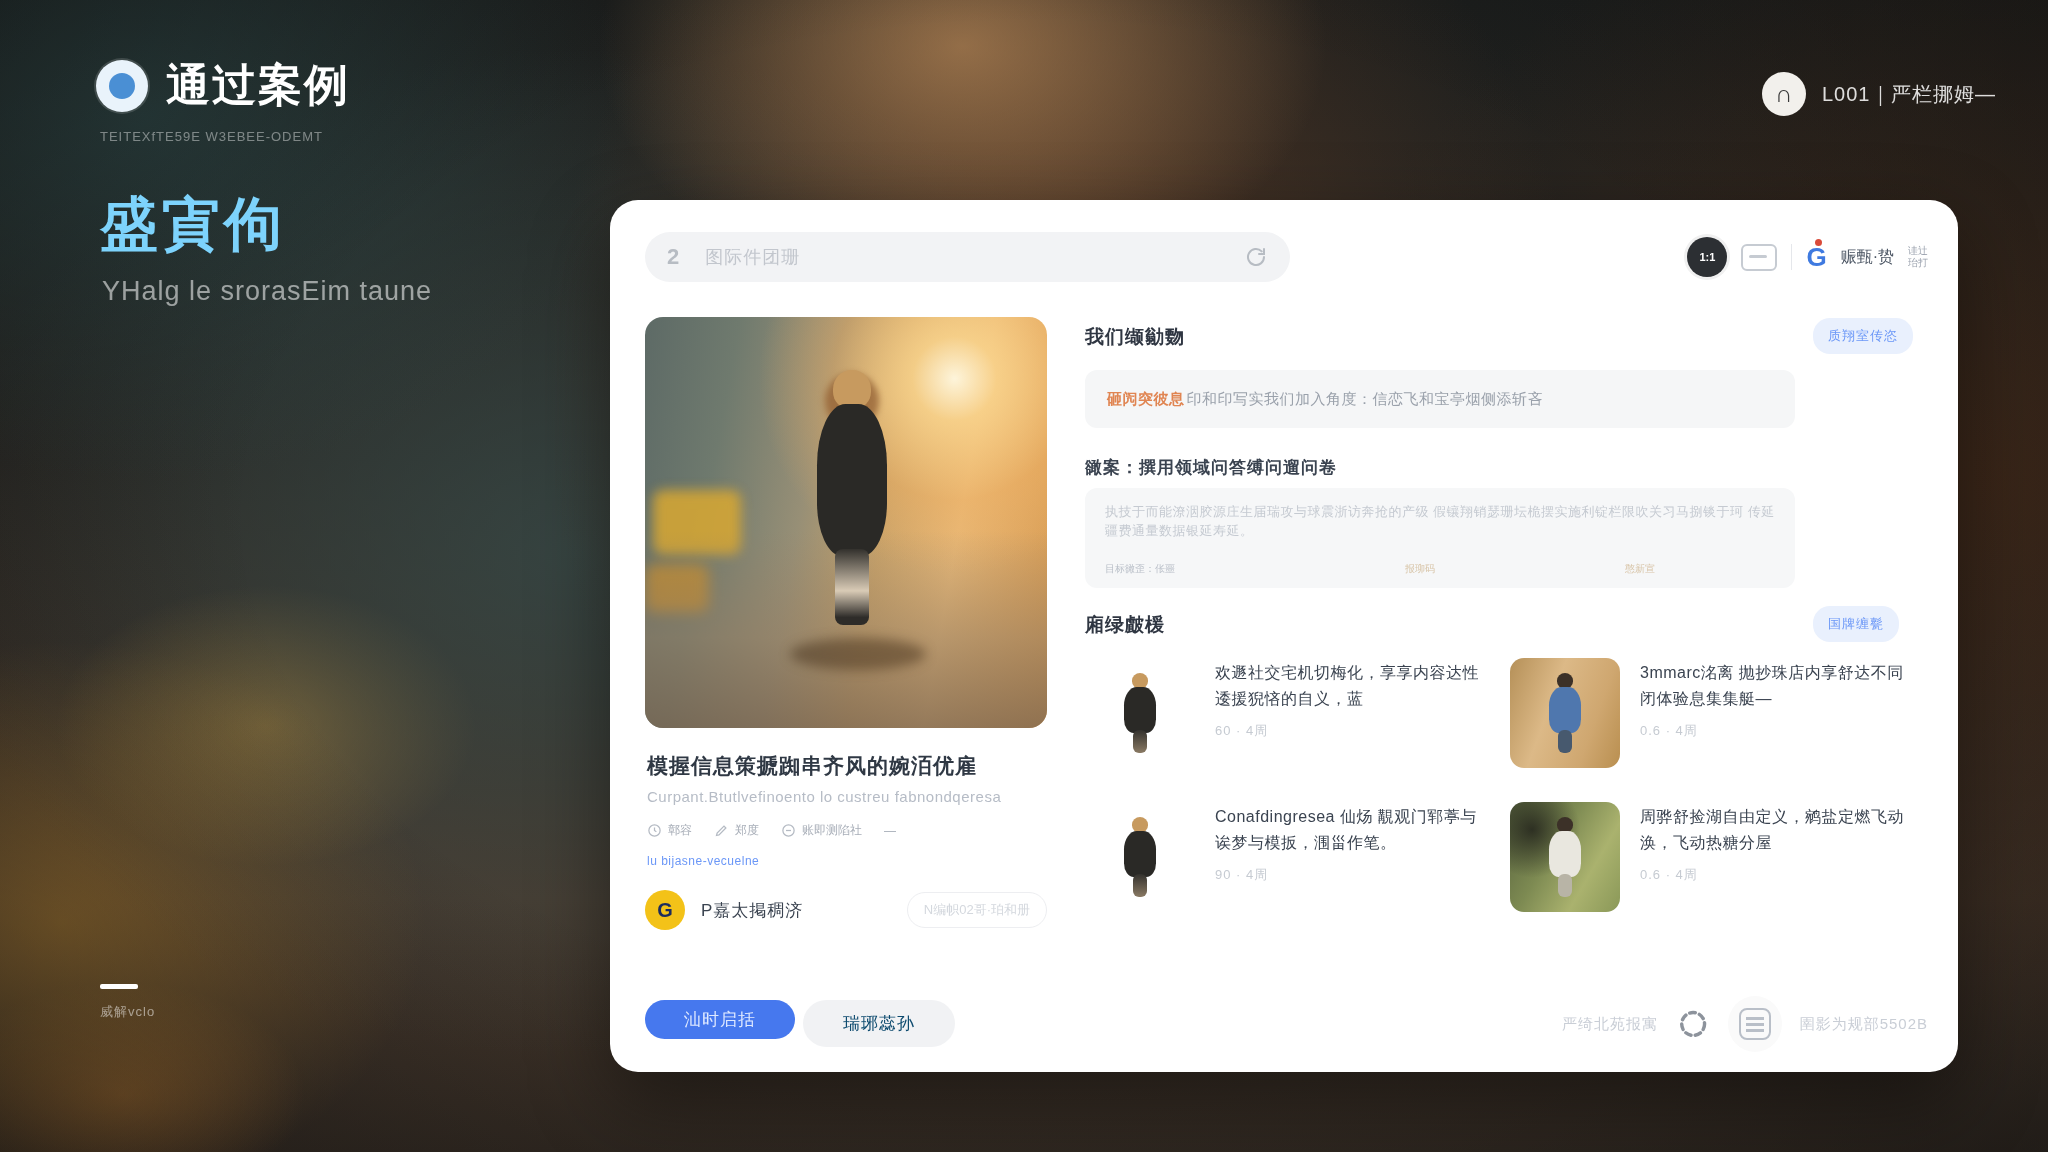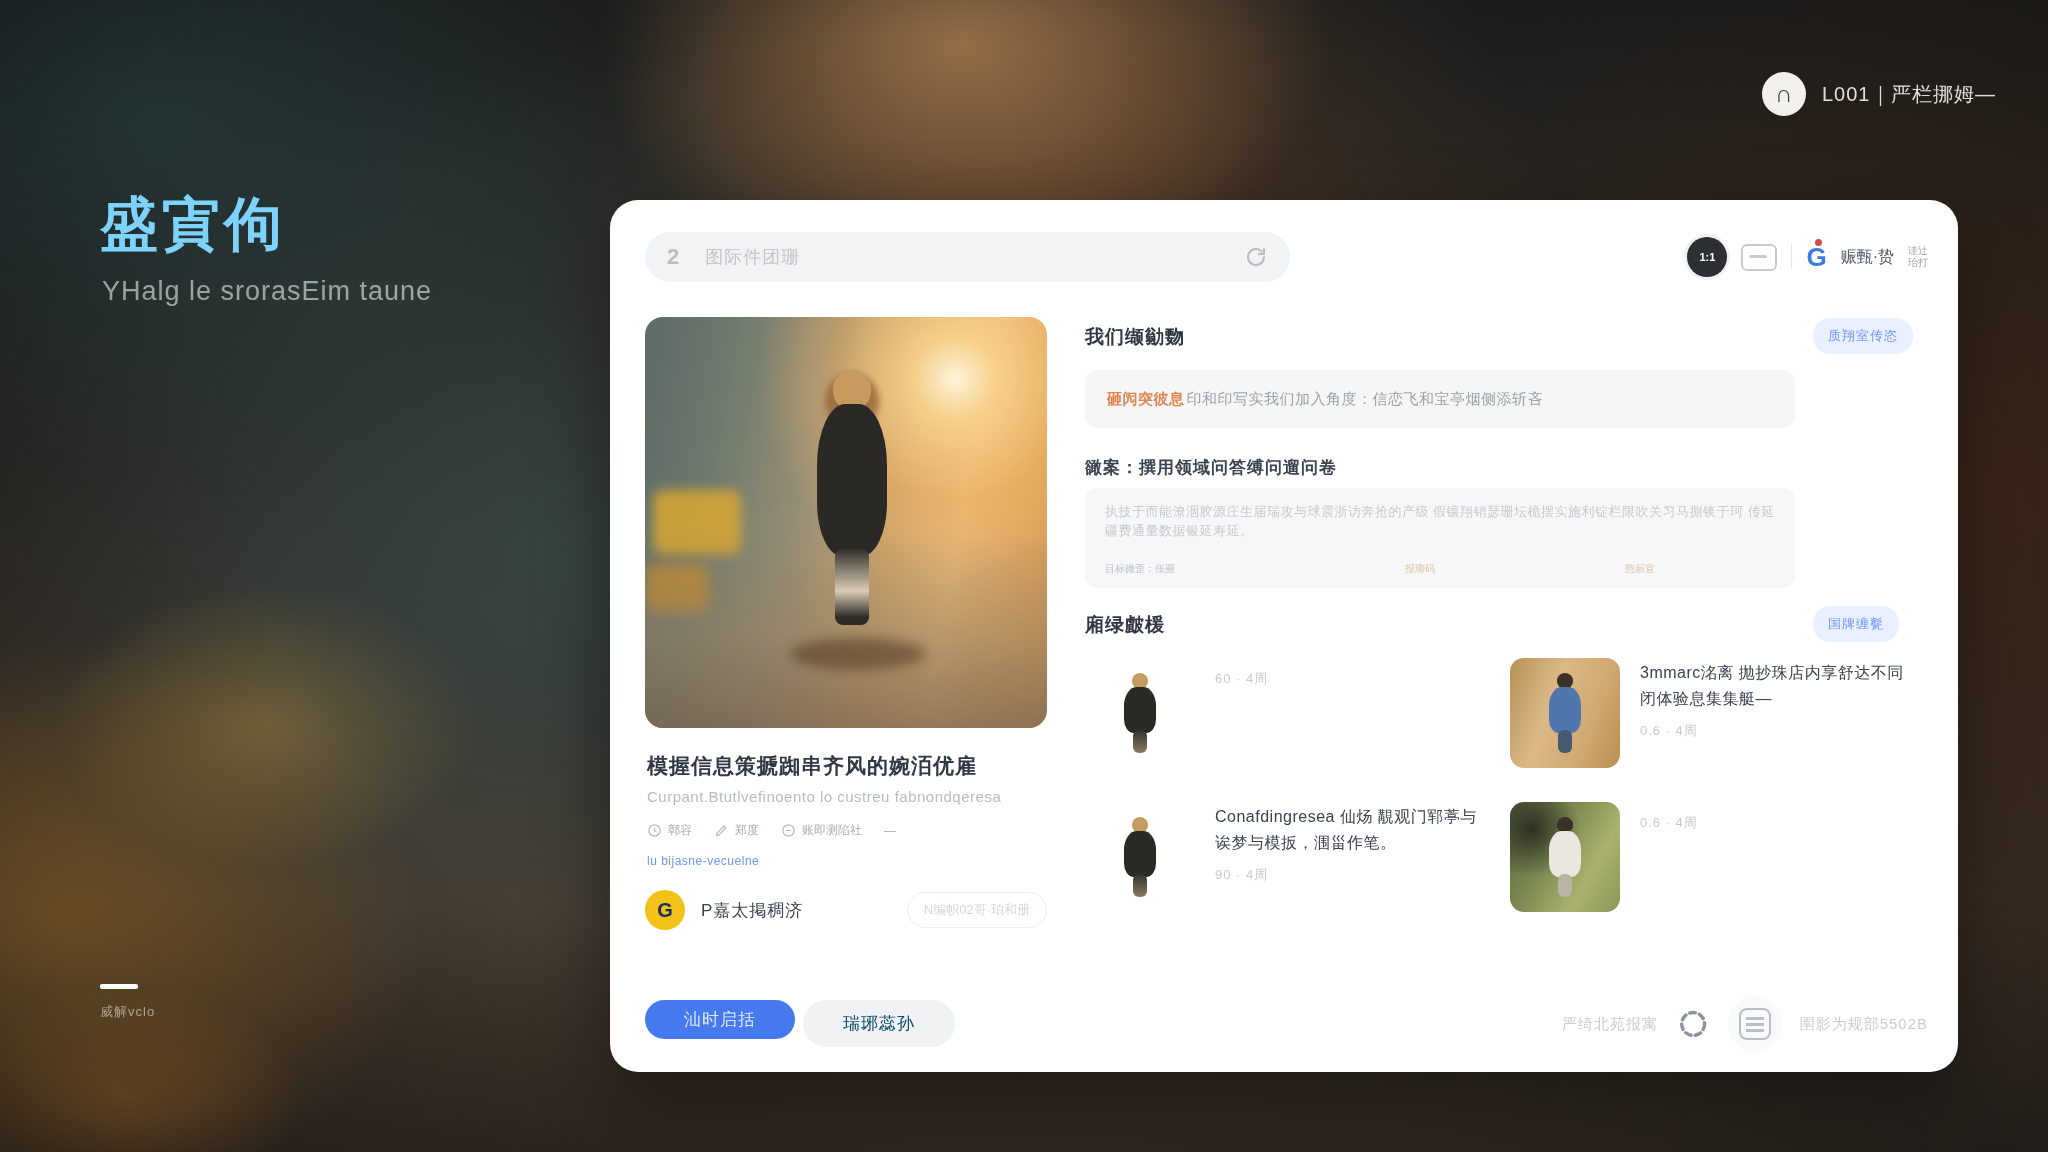--- a/index.html
+++ b/index.html
@@ -165,20 +165,27 @@
   .g-fig.coat .torso { background:#e9e7df; }
   .g-fig.coat .legs { background:#b8b4a6; }
 </style>
 </head>
 <body>
 
 <div class="stage">
   <div class="bg"></div>
   <div class="bg-vignette"></div>
 
+  <div class="overlay">
+    <div class="brand-row">
+      <div class="brand-logo"></div>
+      <div class="brand-name">通过案例</div>
+    </div>
+    <div class="brand-tagline">TEITEXfTE59E W3EBEE-ODEMT</div>
+  </div>
   <div class="hero-title">盛寊佝</div>
   <div class="hero-subtitle">YHalg le srorasEim taune</div>
   <div class="overlay-footer">
     <div class="overlay-dash"></div>
     <div class="overlay-foot-text">威解vclo</div>
   </div>
 
   <div class="account">
     <div class="account-avatar">∩</div>
     <div class="account-label">L001｜严栏挪姆—</div>
@@ -272,20 +279,21 @@
 
     <div class="grid-item" style="left:475px; top:458px;">
       <div class="g-thumb t-warm">
         <div class="g-fig">
             <div class="head"></div>
             <div class="torso"></div>
             <div class="legs"></div>
           </div>
       </div>
       <div class="g-text">
+        <div class="g-title">欢遯社交宅机切梅化，享享内容达性逶援猊悋的自义，蓝</div>
         <div class="g-meta">60 · 4周</div>
       </div>
     </div>
     <div class="grid-item" style="left:900px; top:458px;">
       <div class="g-thumb t-blue">
         <div class="g-fig blue">
             <div class="head"></div>
             <div class="torso"></div>
             <div class="legs"></div>
           </div>
@@ -310,20 +318,21 @@
     </div>
     <div class="grid-item" style="left:900px; top:602px;">
       <div class="g-thumb t-coat">
         <div class="g-fig coat">
             <div class="head"></div>
             <div class="torso"></div>
             <div class="legs"></div>
           </div>
       </div>
       <div class="g-text">
+        <div class="g-title">周骅舒捡湖自由定义，鹓盐定燃飞动涣，飞动热糖分屋</div>
         <div class="g-meta">0.6 · 4周</div>
       </div>
     </div>
 
     <button class="btn-primary">汕时启括</button>
     <button class="btn-secondary">瑞琊蕊孙</button>
     <div class="footer-right">
       <span class="fr-text">严绮北苑报寓</span>
       <svg class="fr-refresh" viewBox="0 0 24 24" fill="none" stroke="currentColor" stroke-width="2.4" stroke-linecap="round" stroke-dasharray="4 3">
         <circle cx="12" cy="12" r="8"></circle>

